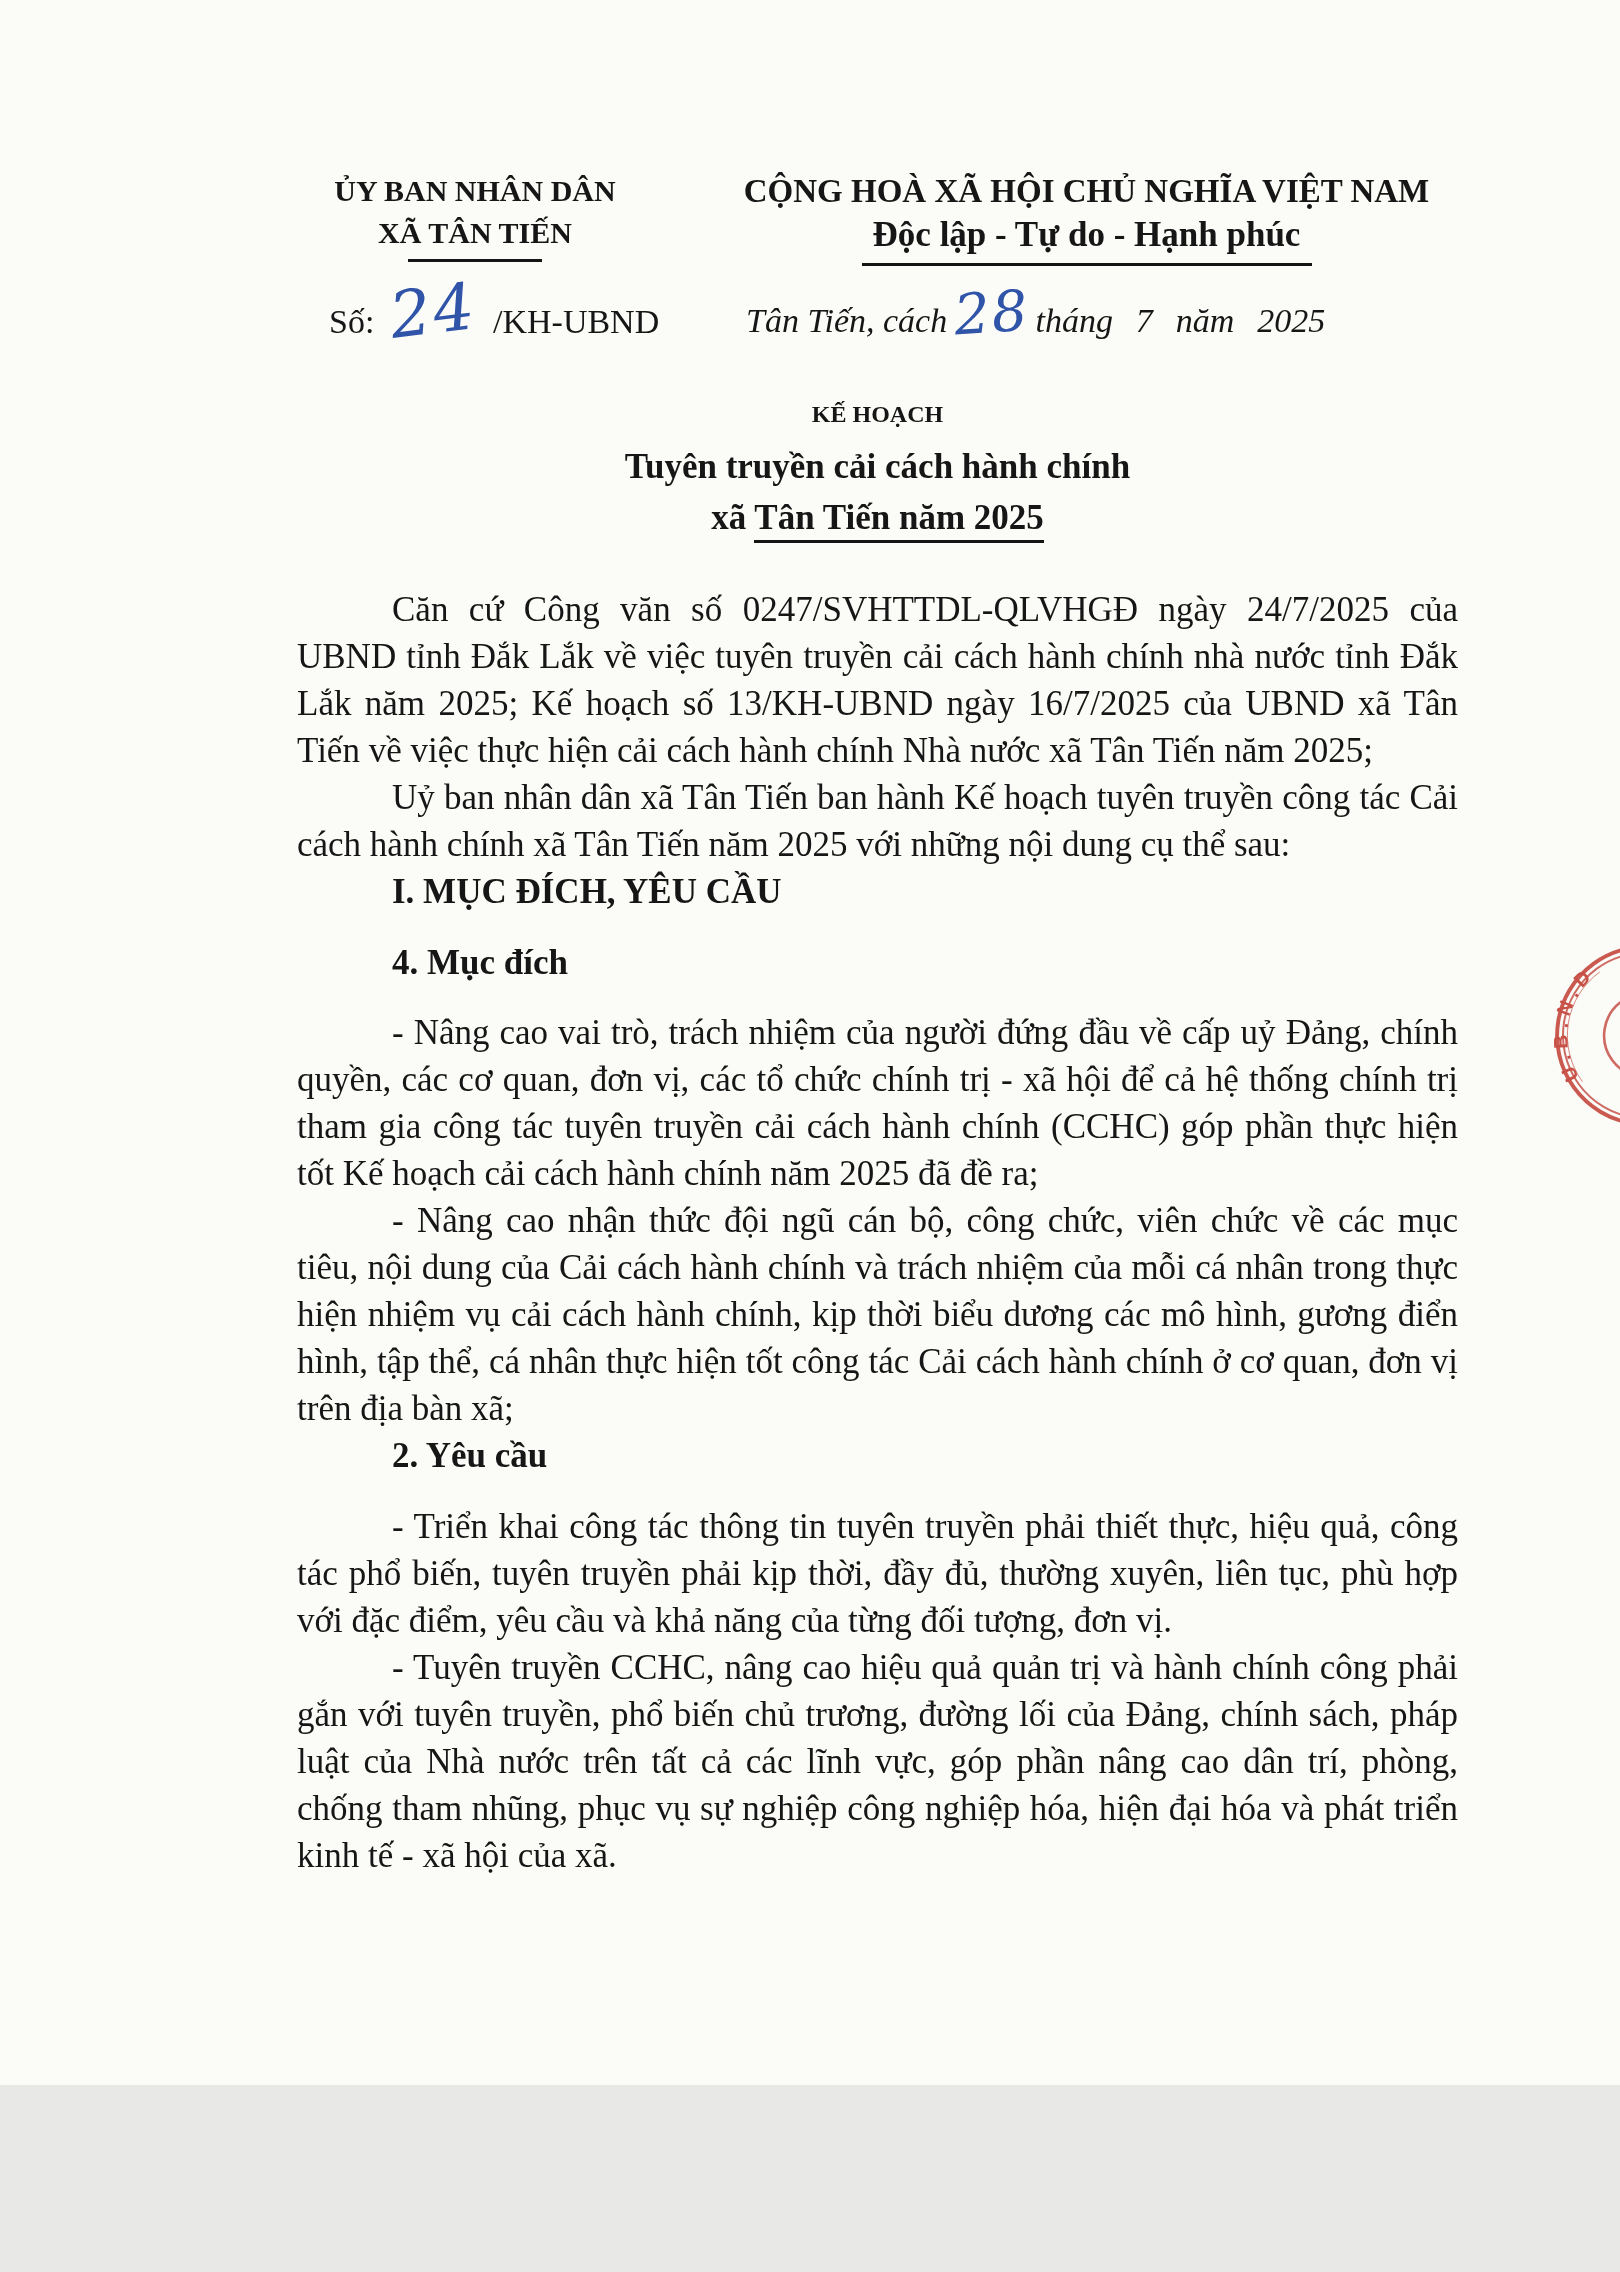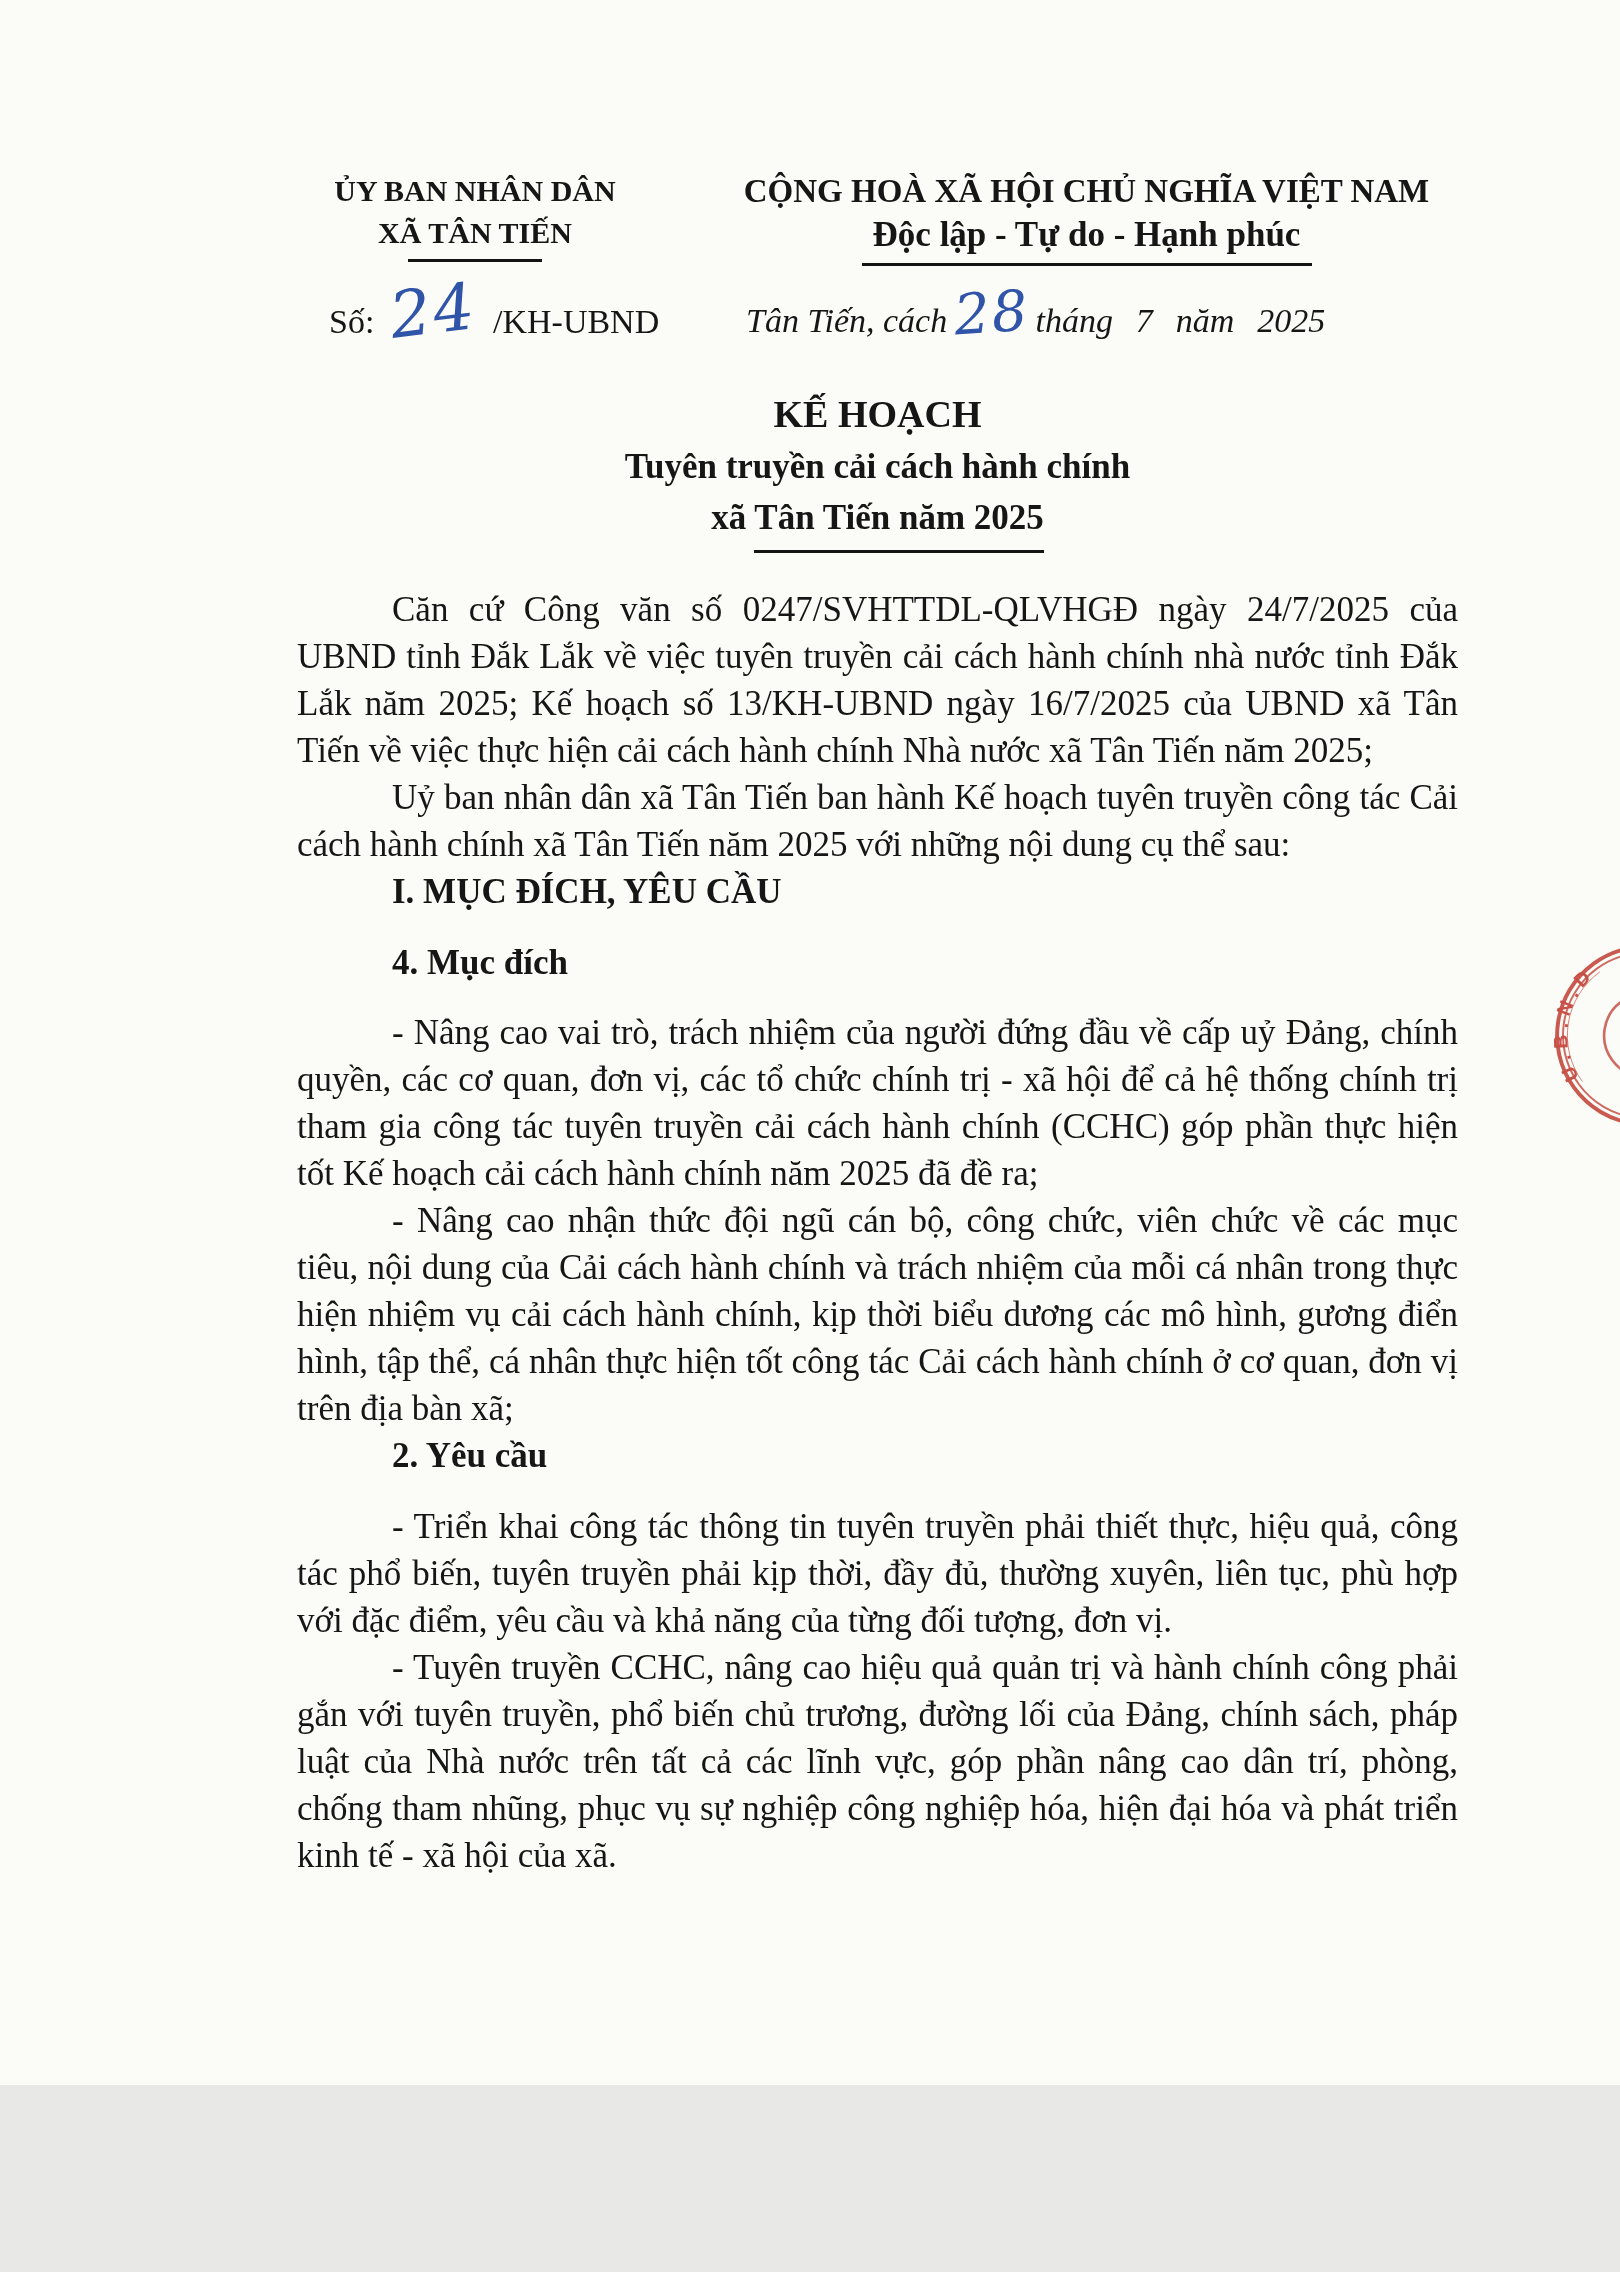--- a/index.html
+++ b/index.html
@@ -53,24 +53,24 @@
     display:inline-block;
     transform:rotate(-4deg);
     letter-spacing:2px;
   }
   .date-suffix{word-spacing:14.4px;}
   
   .title-block{
     position:absolute;top:390px;left:297px;width:1161px;
     text-align:center;
   }
-  .title-main{font-weight:bold;font-size:38px;line-height:48px;}
+  .title-main{font-weight:bold;font-size:24px;line-height:48px;}
   .title-sub{font-weight:bold;font-size:35px;line-height:47px;margin-top:5.2px;}
   .title-sub2{font-weight:bold;font-size:35px;line-height:47px;margin-top:3.9px;}
-  .title-underlined{border-bottom:3.3px solid #141414;padding-bottom:13px;}
+  .title-underlined{border-bottom:3.3px solid #141414;padding-bottom:3px;}
   
   .body-col{
     position:absolute;top:586px;left:297px;width:1161px;
     font-size:35px;line-height:47px;
     text-align:justify;
   }
   .body-col p{margin:0;text-indent:95px;}
   .p-cancu{margin-bottom:0;}
   .p-banhanh{margin-bottom:17px;}
   .h-roman{font-weight:bold;font-size:35px;margin:0 0 23.5px 95px;}

